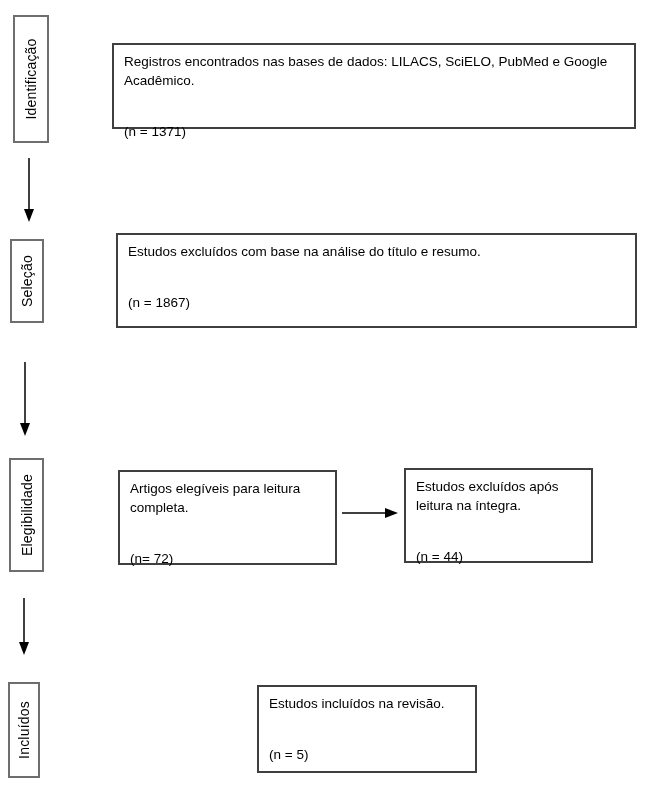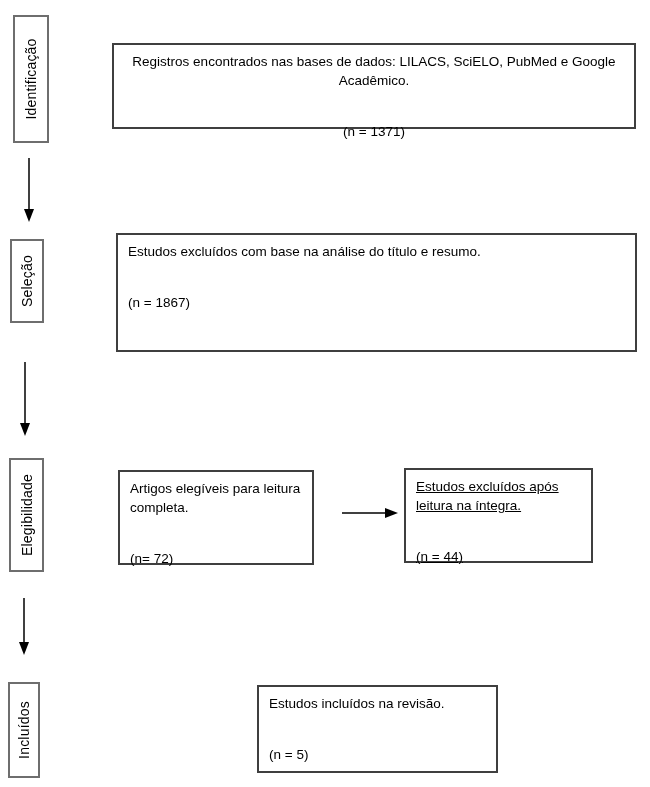--- a/index.html
+++ b/index.html
@@ -52,25 +52,25 @@
     padding: 7px 10px;
     font-size: 13.5px;
     line-height: 19px;
   }
   .box p {
     margin: 0;
   }
   .box p.count {
     margin-top: 32px;
   }
-  #box-0 { left: 112px; top: 43px;  width: 524px; height: 86px; text-align: center; }
-  #box-1 { left: 116px; top: 233px; width: 521px; height: 119px; }
-  #box-2 { left: 118px; top: 470px; width: 196px; height: 95px; }
-  #box-3 { left: 404px; top: 468px; width: 189px; height: 95px; text-decoration: underline; }
-  #box-4 { left: 257px; top: 685px; width: 241px; height: 88px; }
+  #box-0 { left: 112px; top: 43px;  width: 524px; height: 86px; }
+  #box-1 { left: 116px; top: 233px; width: 521px; height: 95px; }
+  #box-2 { left: 118px; top: 470px; width: 219px; height: 95px; }
+  #box-3 { left: 404px; top: 468px; width: 189px; height: 95px; }
+  #box-4 { left: 257px; top: 685px; width: 220px; height: 88px; }
 </style>
 </head>
 <body>
 
 <div id="canvas">
 
   <svg id="arrow-layer" viewBox="0 0 650 787" xmlns="http://www.w3.org/2000/svg">
     <g stroke="#000000" stroke-width="1.5" fill="#000000">
       <line x1="29" y1="158" x2="29" y2="211"></line>
       <polygon points="24,209 34,209 29,222" stroke="none"></polygon>

